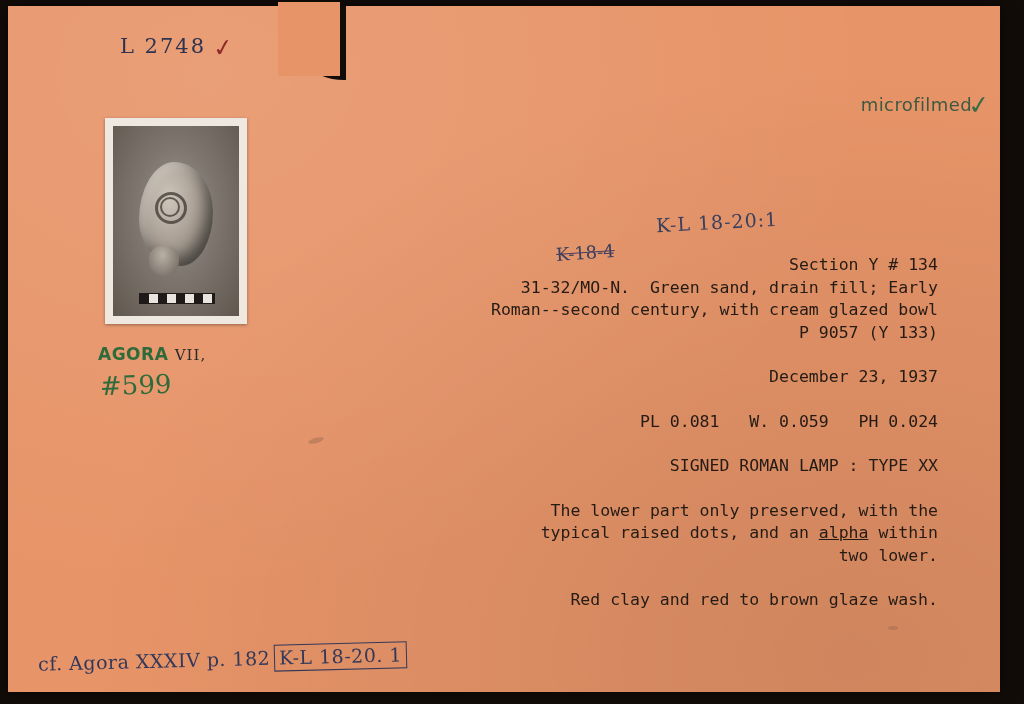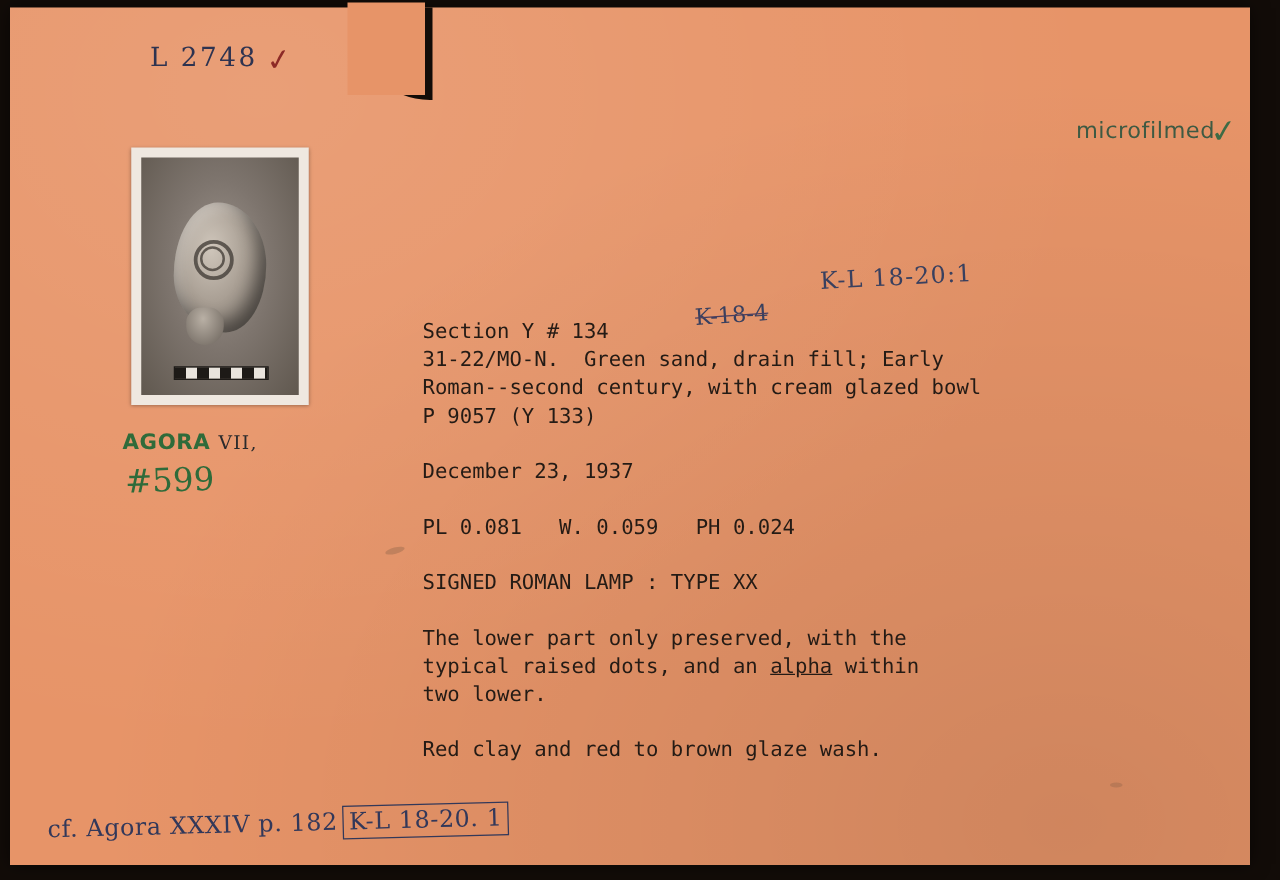--- a/index.html
+++ b/index.html
@@ -11,20 +11,21 @@
     width: 1024px;
     height: 704px;
     overflow: hidden;
     font-family: "Liberation Sans", sans-serif;
   }
   #scene {
     position: relative;
     width: 1024px;
     height: 704px;
     background: #120c08;
+    text-align: right;
   }
   
   #card {
     position: absolute;
     left: 8px;
     top: 6px;
     width: 992px;
     height: 686px;
     background: #e79468;
     background-image:
@@ -334,21 +335,21 @@
     <div id="microfilmed-check">✓</div>
 
     <div id="annot-kl" class="hand">K-L 18-20:1</div>
     <div id="annot-kl-strike" class="hand">K-18-4</div>
 
     <div class="smudge1"></div>
     <div class="smudge2"></div>
 
     <div id="body">
       <p>Section Y # 134</p>
-      <p>31-22/MO-N.  Green sand, drain fill; Early</p>
+      <p>31-32/MO-N.  Green sand, drain fill; Early</p>
       <p>Roman--second century, with cream glazed bowl</p>
       <p>P 9057 (Y 133)</p>
       <div class="gap"></div>
       <p>December 23, 1937</p>
       <div class="gap"></div>
       <p>PL 0.081   W. 0.059   PH 0.024</p>
       <div class="gap"></div>
       <p>SIGNED ROMAN LAMP : TYPE XX</p>
       <div class="gap"></div>
       <p>The lower part only preserved, with the</p>

